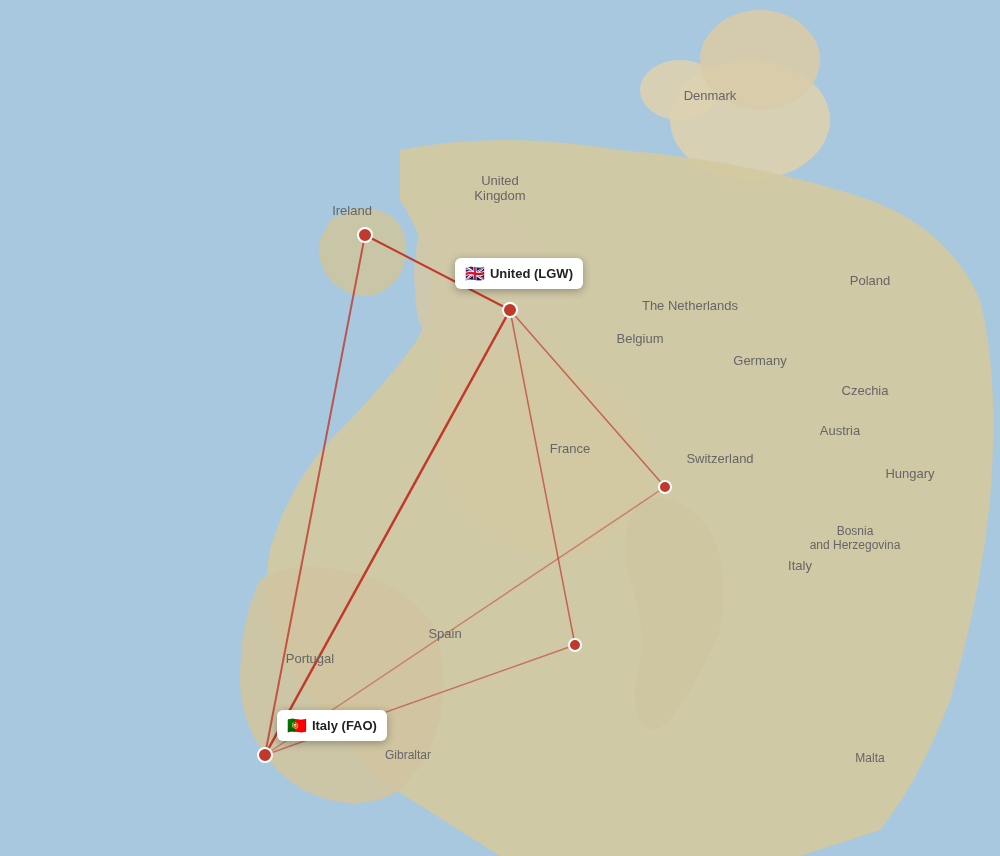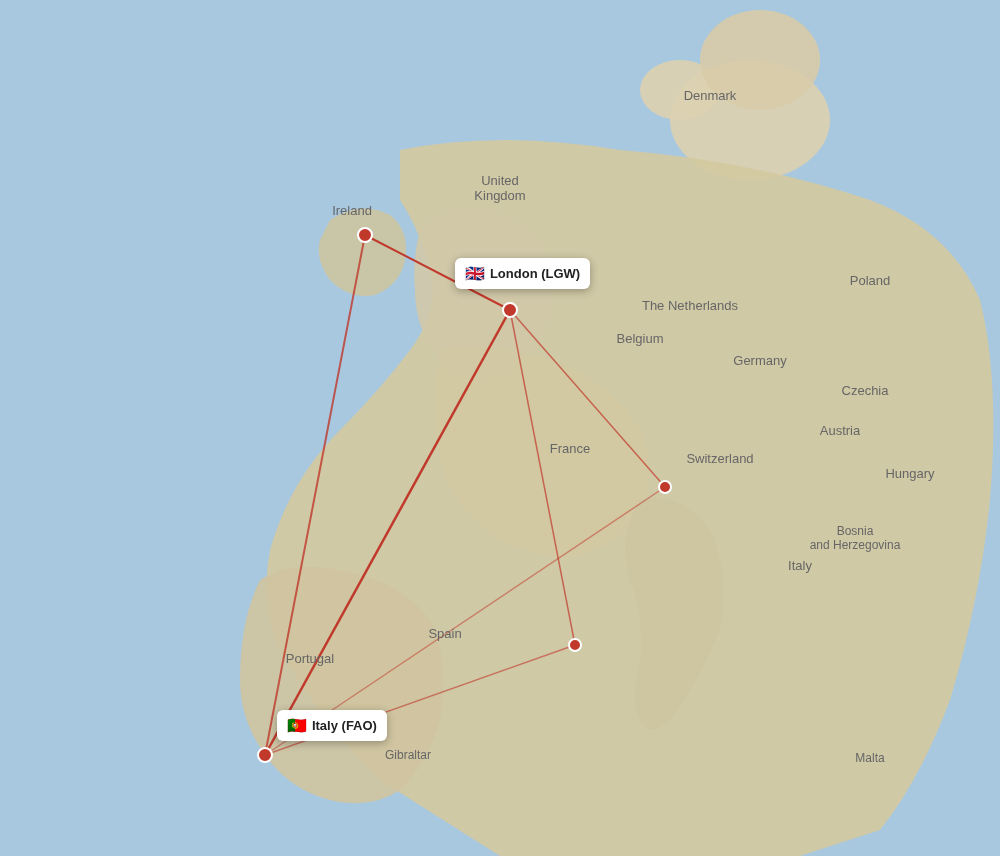--- a/index.html
+++ b/index.html
@@ -116,21 +116,21 @@
     <text x="855" y="549" font-size="12" fill="#666" font-family="Arial" text-anchor="middle">and Herzegovina</text>
     <text x="800" y="570" font-size="13" fill="#666" font-family="Arial" text-anchor="middle">Italy</text>
     <text x="310" y="663" font-size="13" fill="#666" font-family="Arial" text-anchor="middle">Portugal</text>
     <text x="445" y="638" font-size="13" fill="#666" font-family="Arial" text-anchor="middle">Spain</text>
     <text x="408" y="759" font-size="12" fill="#666" font-family="Arial" text-anchor="middle">Gibraltar</text>
     <text x="870" y="762" font-size="12" fill="#666" font-family="Arial" text-anchor="middle">Malta</text>
   </svg>
 
   <div class="location-label" id="label-london">
     <span class="flag">🇬🇧</span>
-    <span>London (LGW)</span>
+    <span>United (LGW)</span>
   </div>
 
   <div class="location-label" id="label-faro">
     <span class="flag">🇵🇹</span>
     <span>Italy (FAO)</span>
   </div>
 
 </div>
 
 </body></html>

